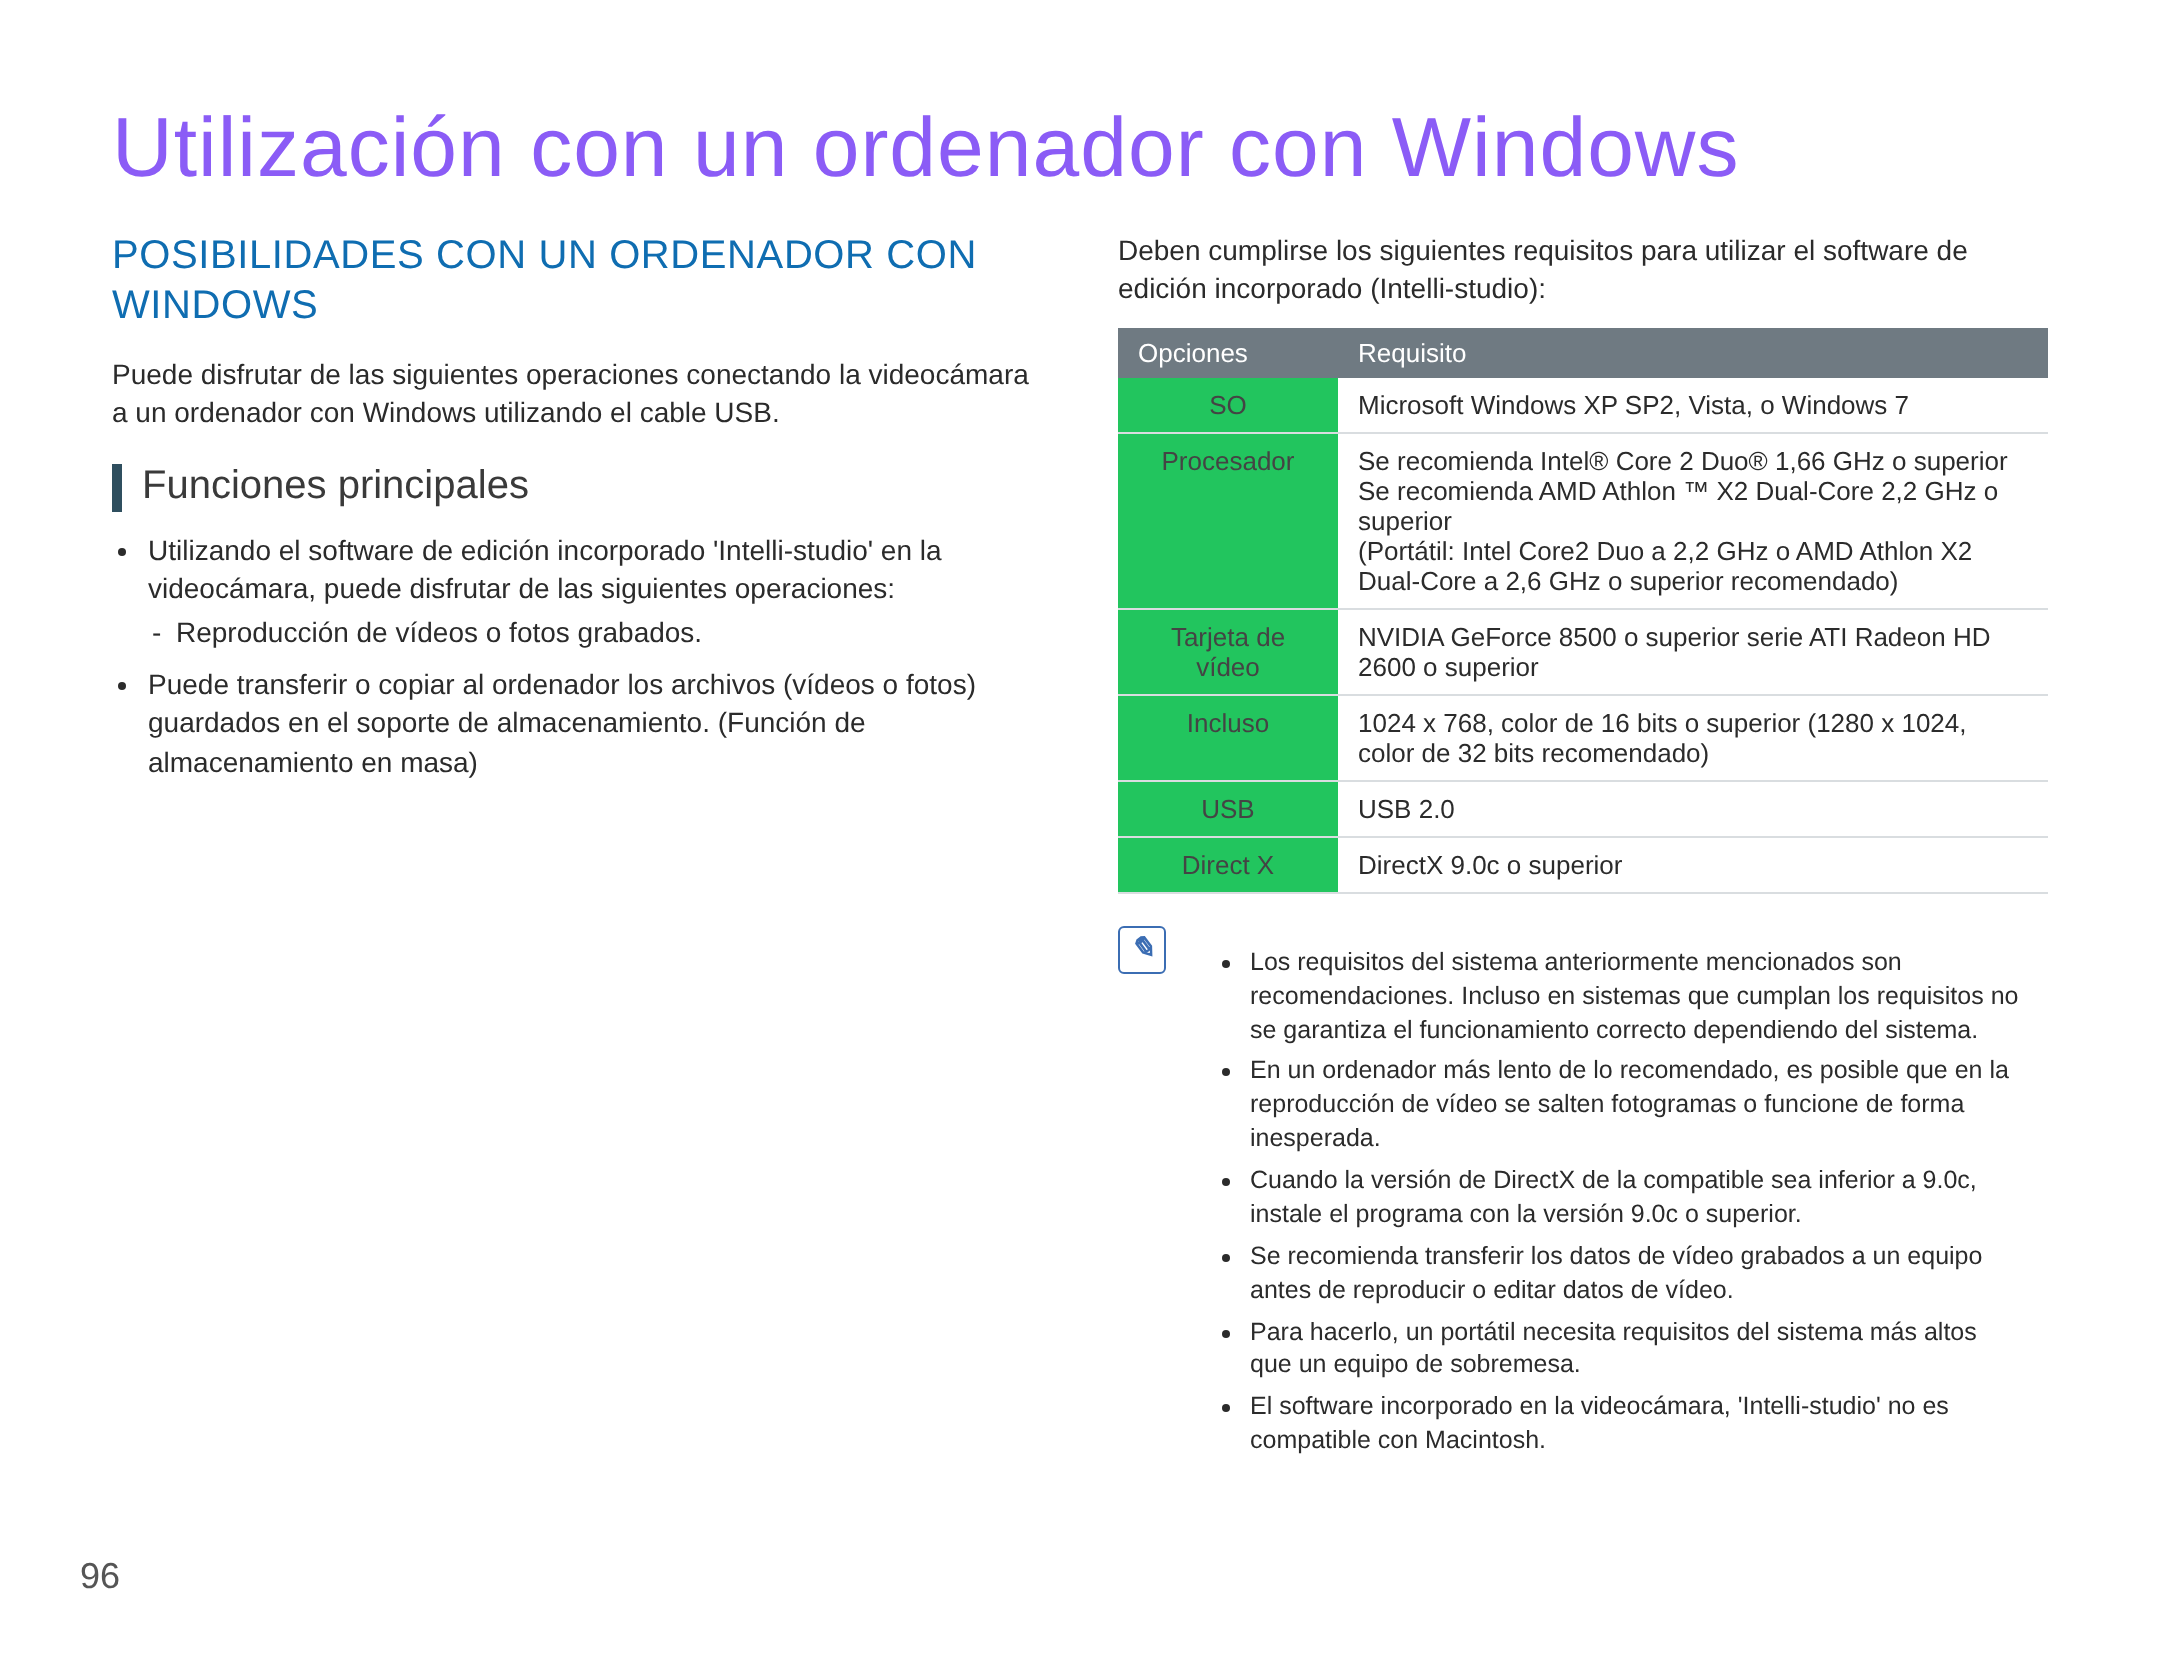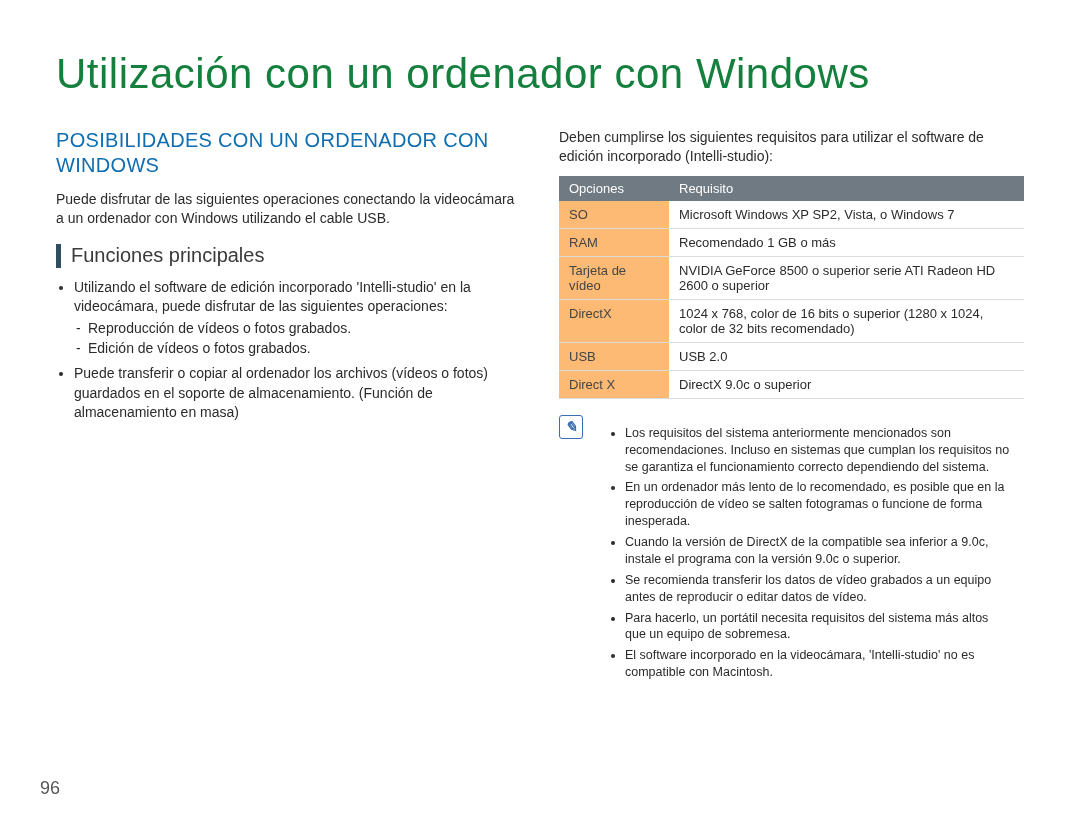--- a/index.html
+++ b/index.html
@@ -14,22 +14,22 @@
     width: 1080px;
     height: 827px;
     position: relative;
     box-sizing: border-box;
     padding: 40px 56px 0 56px;
   }
   h1.page-title {
     font-size: 42px;
     font-weight: 300;
     letter-spacing: 0.5px;
-    margin: 10px 0 30px 0;
-    color: #15803d;
+    margin: 10px 0 18px 0;
+    color: #8b5cf6;
   }
   .columns {
     display: flex;
     gap: 38px;
   }
   .col {
     flex: 1 1 0;
     min-width: 0;
   }
   .section-head-blue {
@@ -100,23 +100,24 @@
     padding: 5px 10px;
     border: none;
   }
   table.req td {
     padding: 6px 10px;
     border-bottom: 1px solid #d9dde0;
     vertical-align: top;
     color: #2b2b2b;
   }
   table.req td.opt {
-    background: #fdba74;
+    background: #22c55e;
     width: 90px;
     color: #444;
+    text-align: center;
   }
   
   .note {
     display: flex;
     margin-top: 14px;
     gap: 12px;
   }
   .note-icon {
     width: 22px;
     height: 22px;
@@ -165,21 +166,20 @@
 
       <div class="bar-head">
         <span>Funciones principales</span>
       </div>
 
       <ul class="bullets">
         <li>
           <span>Utilizando el software de edición incorporado 'Intelli-studio' en la videocámara, puede disfrutar de las siguientes operaciones:</span>
           <ul class="dash">
             <li>Reproducción de vídeos o fotos grabados.</li>
-            <li>Edición de vídeos o fotos grabados.</li>
           </ul>
         </li>
         <li>Puede transferir o copiar al ordenador los archivos (vídeos o fotos) guardados en el soporte de almacenamiento. (Función de almacenamiento en masa)</li>
       </ul>
     </div>
 
     <div class="col">
       <p class="body" style="margin-bottom:10px">Deben cumplirse los siguientes requisitos para utilizar el software de edición incorporado (Intelli-studio):</p>
 
       <table class="req">
@@ -188,29 +188,31 @@
             <th>Opciones</th>
             <th>Requisito</th>
           </tr>
         </thead>
         <tbody>
           <tr>
             <td class="opt">SO</td>
             <td>Microsoft Windows XP SP2, Vista, o Windows 7</td>
           </tr>
           <tr>
-            <td class="opt">RAM</td>
-            <td>Recomendado 1 GB o más</td>
+            <td class="opt">Procesador</td>
+            <td style="white-space:pre-line">Se recomienda Intel® Core 2 Duo® 1,66 GHz o superior
+Se recomienda AMD Athlon ™ X2 Dual-Core 2,2 GHz o superior
+(Portátil: Intel Core2 Duo a 2,2 GHz o AMD Athlon X2 Dual-Core a 2,6 GHz o superior recomendado)</td>
           </tr>
           <tr>
             <td class="opt">Tarjeta de vídeo</td>
             <td>NVIDIA GeForce 8500 o superior serie ATI Radeon HD 2600 o superior</td>
           </tr>
           <tr>
-            <td class="opt">DirectX</td>
+            <td class="opt">Incluso</td>
             <td>1024 x 768, color de 16 bits o superior (1280 x 1024, color de 32 bits recomendado)</td>
           </tr>
           <tr>
             <td class="opt">USB</td>
             <td>USB 2.0</td>
           </tr>
           <tr>
             <td class="opt">Direct X</td>
             <td>DirectX 9.0c o superior</td>
           </tr>

